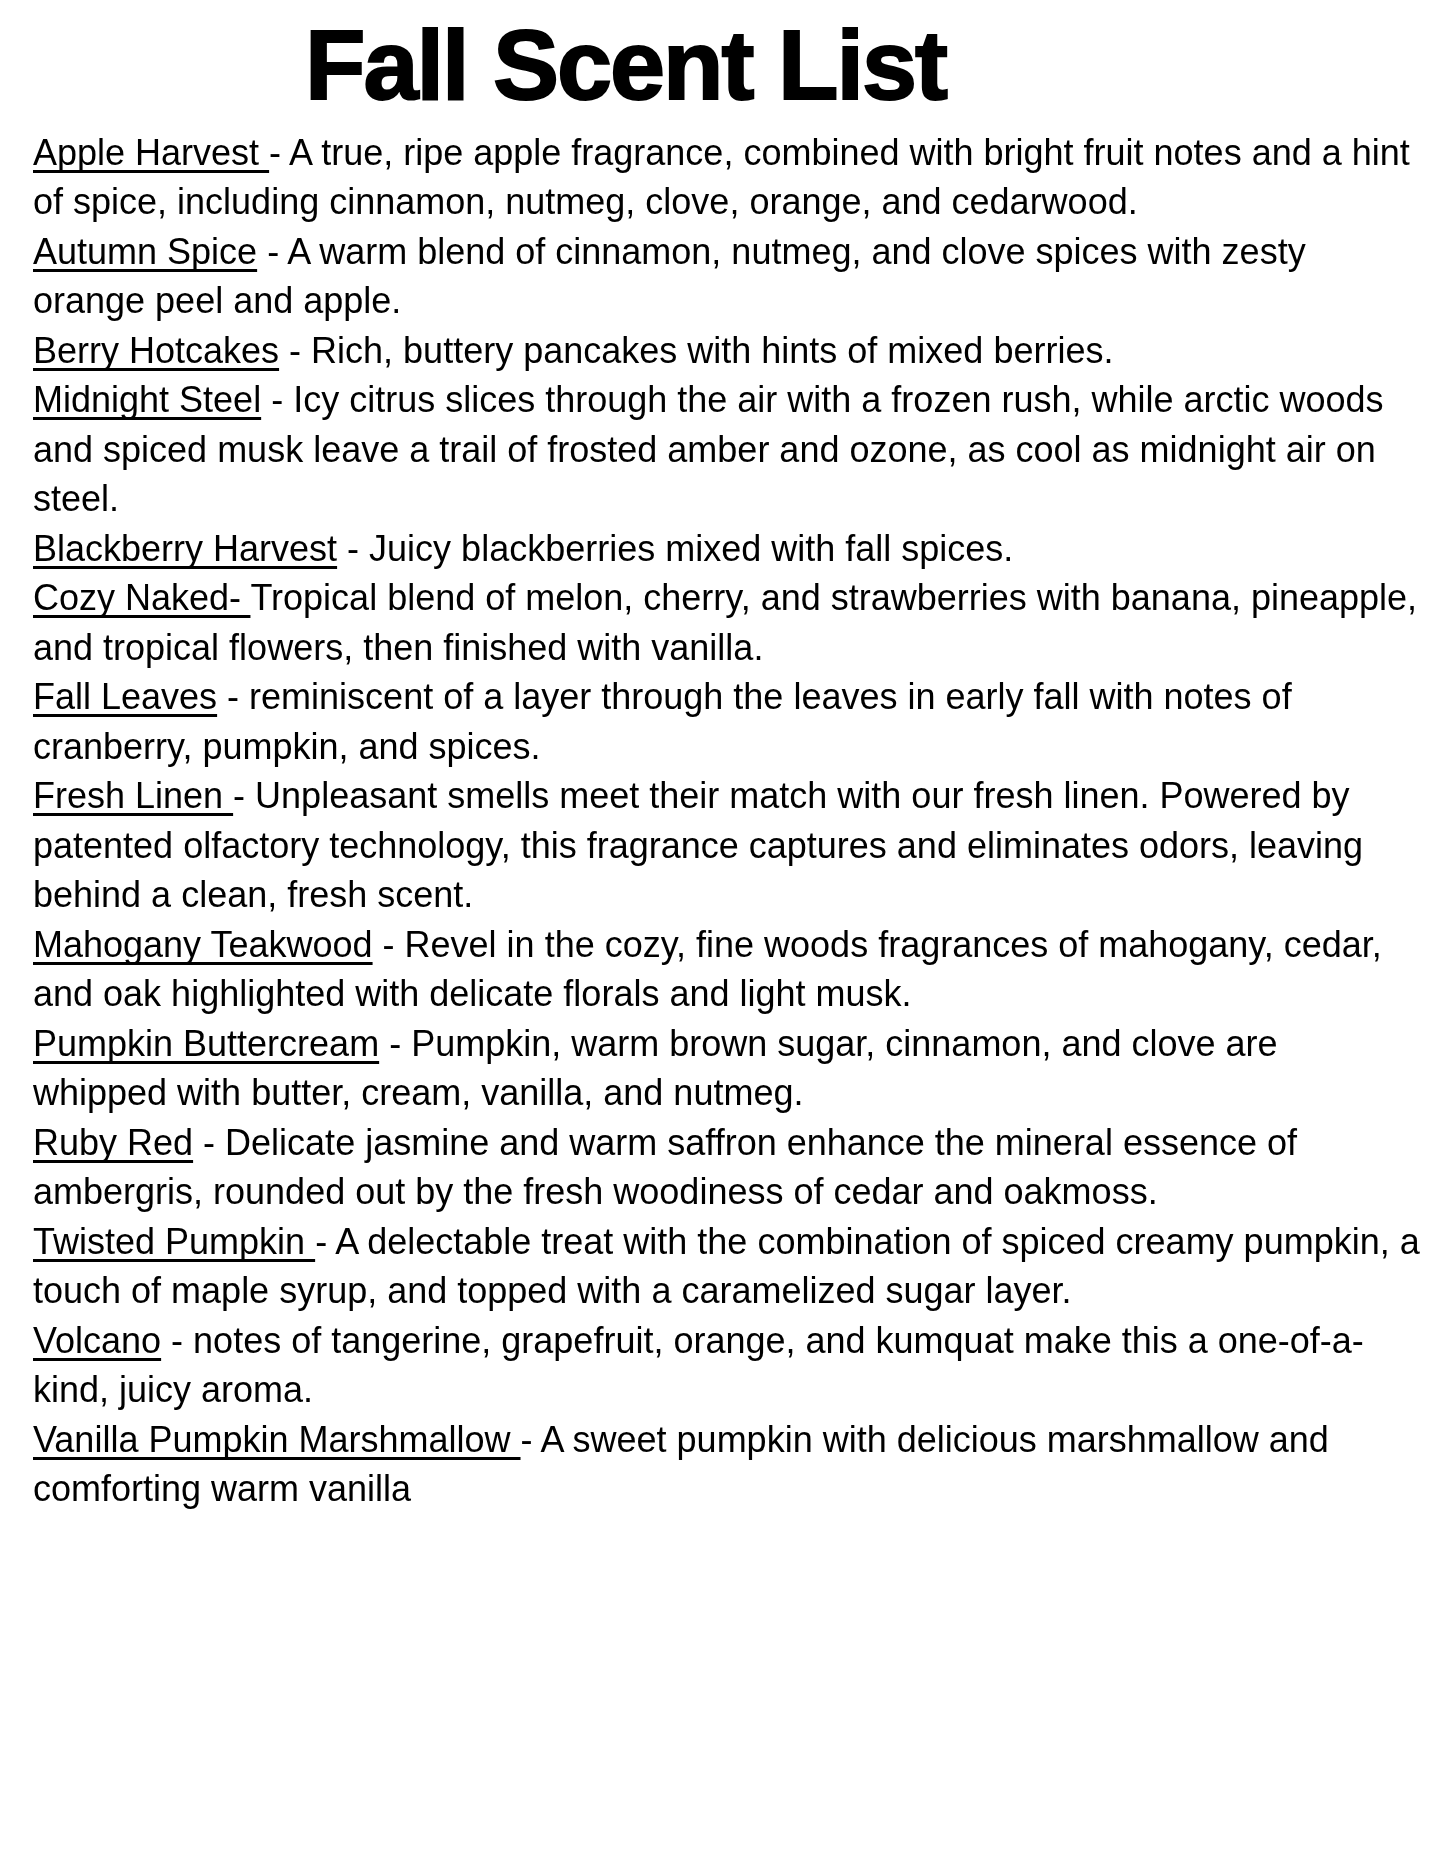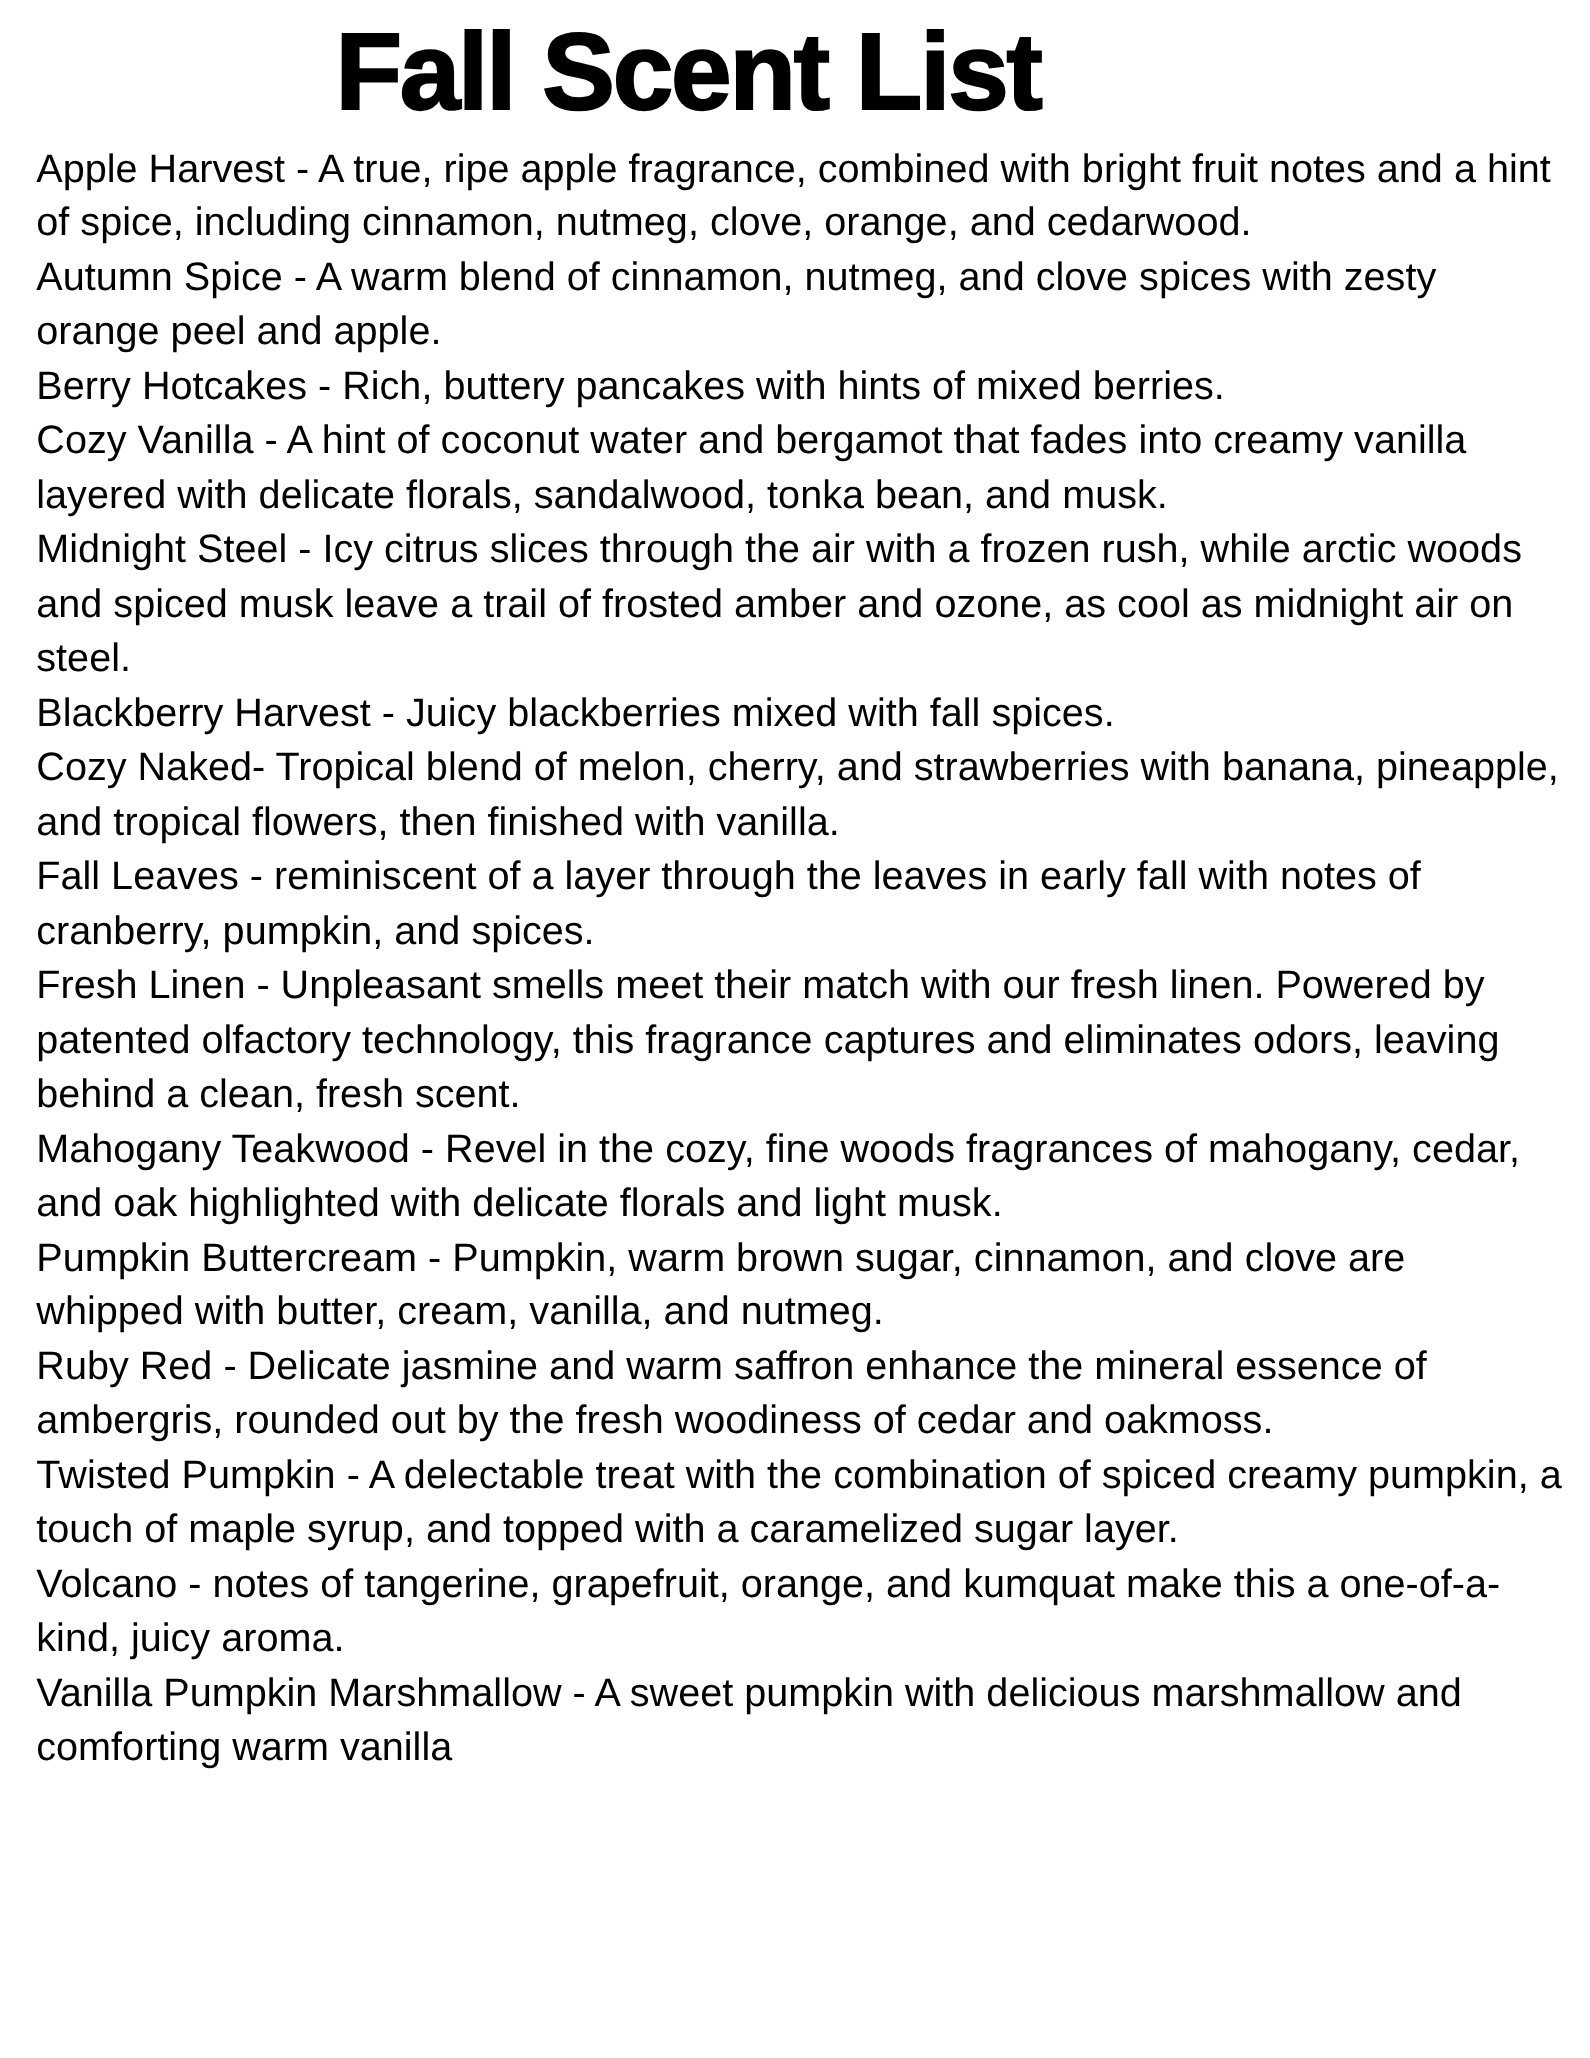--- a/index.html
+++ b/index.html
@@ -35,40 +35,40 @@
     width: 1388px;
     font-size: 36px;
     line-height: 49.5px;
     font-weight: 400;
   }
   .scent {
     margin: 0;
     padding: 0;
   }
   .scent-name {
+    text-decoration: underline;
     text-decoration-thickness: 3px;
     text-underline-offset: 5px;
     text-decoration-skip-ink: none;
     white-space: pre-wrap;
   }
   .scent-desc {
     white-space: pre-wrap;
   }
 </style>
 </head>
 <body>
 
 <div class="page">
   <h1 class="page-title">Fall Scent List</h1>
 
   <main class="scent-list">
     <p class="scent"><span class="scent-name">Apple Harvest </span><span class="scent-desc">- A true, ripe apple fragrance, combined with bright fruit notes and a hint of spice, including cinnamon, nutmeg, clove, orange, and cedarwood.</span></p>
     <p class="scent"><span class="scent-name">Autumn Spice</span><span class="scent-desc"> - A warm blend of cinnamon, nutmeg, and clove spices with zesty orange peel and apple.</span></p>
     <p class="scent"><span class="scent-name">Berry Hotcakes</span><span class="scent-desc"> - Rich, buttery pancakes with hints of mixed berries.</span></p>
-    <p class="scent"><span class="scent-name">Cozy Vanilla</span><span class="scent-desc"> - A hint of coconut water and bergamot that fades into creamy vanilla layered with delicate florals, sandalwood, tonka bean, and musk.</span></p>
     <p class="scent"><span class="scent-name">Midnight Steel</span><span class="scent-desc"> - Icy citrus slices through the air with a frozen rush, while arctic woods and spiced musk leave a trail of frosted amber and ozone, as cool as midnight air on steel.</span></p>
     <p class="scent"><span class="scent-name">Blackberry Harvest</span><span class="scent-desc"> - Juicy blackberries mixed with fall spices.</span></p>
     <p class="scent"><span class="scent-name">Cozy Naked- </span><span class="scent-desc">Tropical blend of melon, cherry, and strawberries with banana, pineapple, and tropical flowers, then finished with vanilla.</span></p>
     <p class="scent"><span class="scent-name">Fall Leaves</span><span class="scent-desc"> - reminiscent of a layer through the leaves in early fall with notes of cranberry, pumpkin, and spices.</span></p>
     <p class="scent"><span class="scent-name">Fresh Linen </span><span class="scent-desc">- Unpleasant smells meet their match with our fresh linen. Powered by patented olfactory technology, this fragrance captures and eliminates odors, leaving behind a clean, fresh scent.</span></p>
     <p class="scent"><span class="scent-name">Mahogany Teakwood</span><span class="scent-desc"> - Revel in the cozy, fine woods fragrances of mahogany, cedar, and oak highlighted with delicate florals and light musk.</span></p>
     <p class="scent"><span class="scent-name">Pumpkin Buttercream</span><span class="scent-desc"> - Pumpkin, warm brown sugar, cinnamon, and clove are whipped with butter, cream, vanilla, and nutmeg.</span></p>
     <p class="scent"><span class="scent-name">Ruby Red</span><span class="scent-desc"> - Delicate jasmine and warm saffron enhance the mineral essence of ambergris, rounded out by the fresh woodiness of cedar and oakmoss.</span></p>
     <p class="scent"><span class="scent-name">Twisted Pumpkin </span><span class="scent-desc">- A delectable treat with the combination of spiced creamy pumpkin, a touch of maple syrup, and topped with a caramelized sugar layer.</span></p>
     <p class="scent"><span class="scent-name">Volcano</span><span class="scent-desc"> - notes of tangerine, grapefruit, orange, and kumquat make this a one-of-a-kind, juicy aroma.</span></p>

